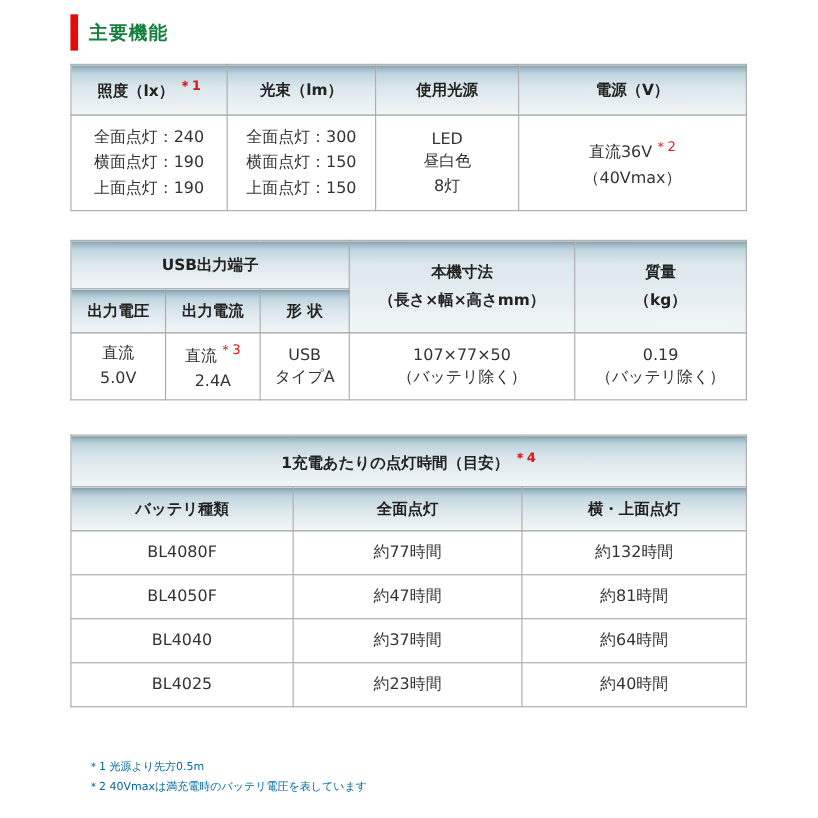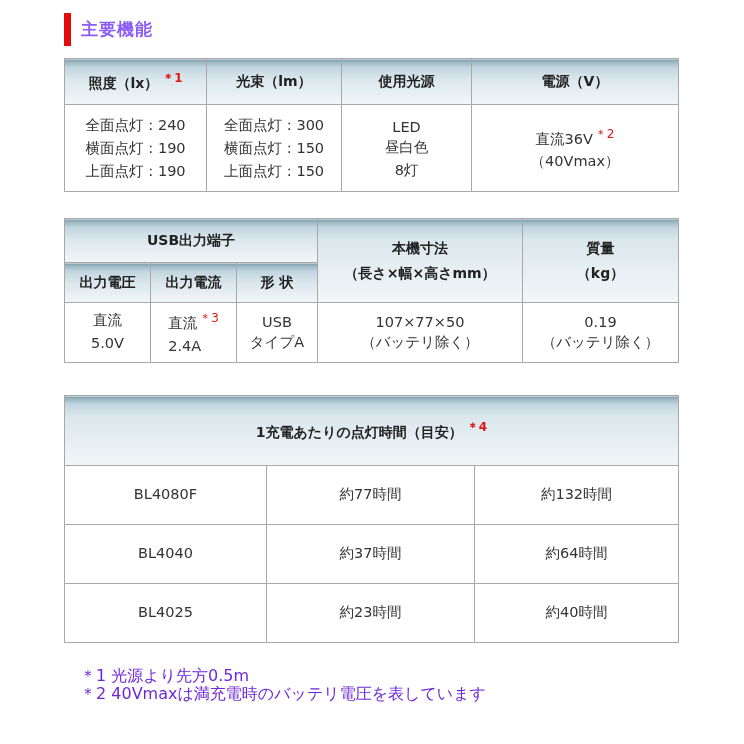--- a/index.html
+++ b/index.html
@@ -1,35 +1,35 @@
 <!DOCTYPE html>
 <html><head>
 <meta charset="utf-8">
 <style>
   html, body { margin: 0; padding: 0; background: #ffffff; }
   body { width: 744px; height: 744px; position: relative; overflow: hidden;
          font-family: "DejaVu Sans", "Liberation Sans", sans-serif; color: #333; }
   .title-wrap { position: absolute; left: 64px; top: 12px; height: 34px; display: flex; align-items: center; }
   .title-bar { width: 7px; height: 33px; background: #e30c0c; margin-right: 10px; }
-  .title { font-size: 17px; font-weight: bold; color: #8b5cf6; letter-spacing: 1px; }
+  .title { font-size: 17px; font-weight: bold; color: #15803d; letter-spacing: 1px; }
 
   table { border-collapse: collapse; position: absolute; left: 64px; width: 614px; table-layout: fixed; }
   td, th { border: 1px solid #a8a8a8; text-align: center; vertical-align: middle; padding: 4px; }
   th { font-weight: bold; font-size: 14px; color: #222;
        background: linear-gradient(to bottom, #7f9dab 0px, #9fbac6 3px, #c2d6df 8px, #dbe7ec 20px, #f2f6f8 100%); }
   td { font-size: 14.5px; color: #333; line-height: 23px; }
   .note { color: #e01616; font-weight: bold; font-size: 12px; vertical-align: super; margin-left: 4px; }
   .note-plain { color: #e01616; font-size: 12px; vertical-align: super; margin-left: 2px; }
-  .left-block { display: inline-block; text-align: left; }
+  .left-block { display: inline-block; text-align: center; }
 
   #t1 { top: 58px; height: 134px; }
   #t2 { top: 218px; height: 122px; }
   #t3 { top: 395px; height: 248px; }
 
-  .footnotes { position: absolute; left: 80px; top: 667px; font-size: 16px; color: #6d28d9; line-height: 18px; }
+  .footnotes { position: absolute; left: 80px; top: 689px; font-size: 10px; color: #0369a1; line-height: 18px; }
 </style>
 </head>
 <body>
 
 <div class="title-wrap">
   <div class="title-bar"></div>
   <div class="title">主要機能</div>
 </div>
 
 <table id="t1">
@@ -130,23 +130,33 @@
   <colgroup>
       <col style="width:202px">
       <col style="width:208px">
       <col style="width:204px">
     </colgroup>
   <tbody>
       <tr style="height:47px">
     <th colspan="3"><span>1充電あたりの点灯時間（目安）</span><span class="note">＊4</span></th>
   </tr>
   <tr style="height:40px">
+    <th>バッテリ種類</th>
+    <th>全面点灯</th>
+    <th>横・上面点灯</th>
+  </tr>
+  <tr style="height:40px">
     <td>BL4080F</td>
     <td>約77時間</td>
     <td>約132時間</td>
+  </tr>
+  <tr style="height:40px">
+    <td>BL4050F</td>
+    <td>約47時間</td>
+    <td>約81時間</td>
   </tr>
   <tr style="height:40px">
     <td>BL4040</td>
     <td>約37時間</td>
     <td>約64時間</td>
   </tr>
   <tr style="height:40px">
     <td>BL4025</td>
     <td>約23時間</td>
     <td>約40時間</td>

